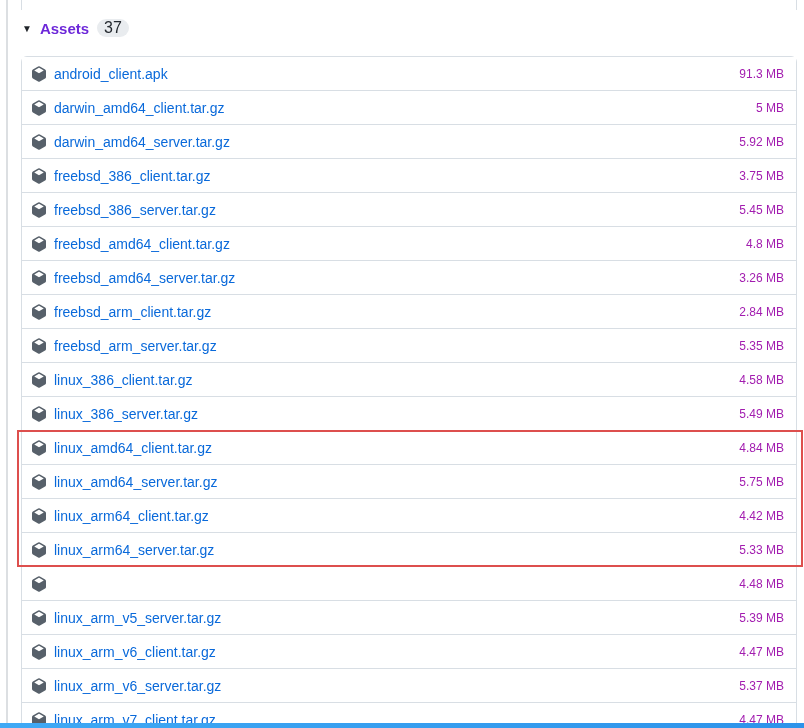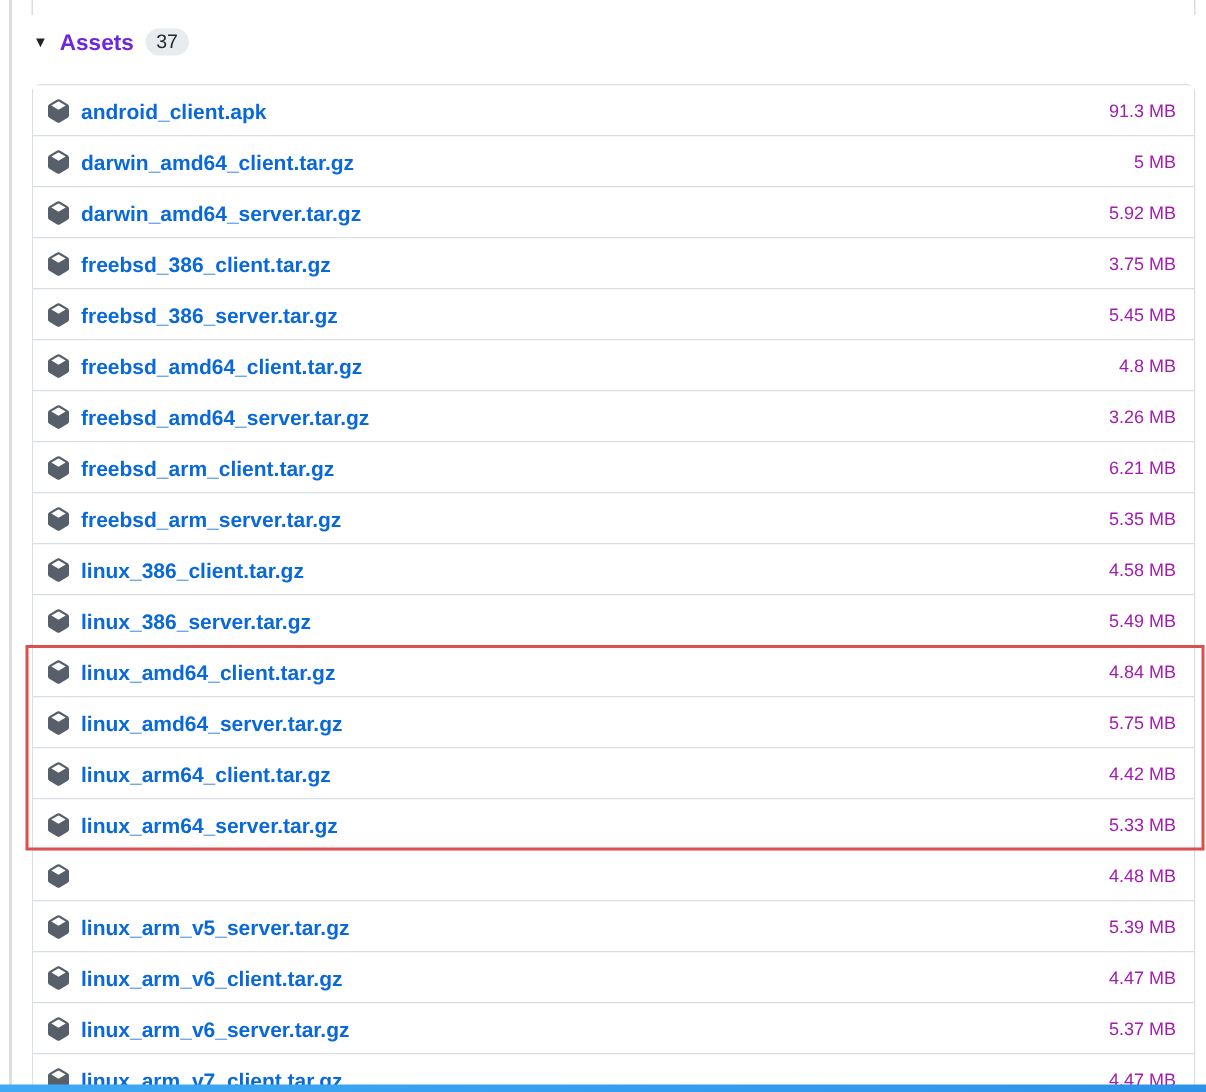--- a/index.html
+++ b/index.html
@@ -27,21 +27,21 @@
     cursor: pointer;
   }
   .caret {
     font-size: 10px; color: #1f2328; line-height: 1;
     transform: translateY(1px);
   }
   .assets-title {
     font-size: 15px; font-weight: 700; color: #6d28d9;
   }
   .count-badge {
-    font-size: 13px; font-weight: 500; color: #24292f;
+    font-size: 16px; font-weight: 500; color: #24292f;
     background: #e9ecef;
     border-radius: 10px;
     padding: 0 7px; height: 18px; line-height: 18px;
     display: inline-block;
   }
 
   .assets-list {
     position: absolute; top: 56px; left: 21px;
     width: 776px;
     background: #ffffff;
@@ -58,21 +58,21 @@
   }
   .pkg-icon {
     width: 16px; height: 16px;
     color: #57606a;
     margin-right: 7px;
     flex-shrink: 0;
     display: inline-flex;
   }
   .pkg-icon svg { width: 16px; height: 16px; display: block; }
   .asset-link {
-    font-size: 14px; font-weight: 700;
+    font-size: 14px; font-weight: 400;
     color: #0969da; text-decoration: none;
     white-space: nowrap;
   }
   .flex-spacer { flex: 1; }
   .asset-size {
     font-size: 12px; color: #a21caf;
     white-space: nowrap;
   }
 
   .highlight-box {
@@ -176,21 +176,21 @@
       <span class="asset-size">3.26 MB</span>
     </div>
     <div class="asset-row">
       <span class="pkg-icon">
         <svg viewBox="0 0 16 16" fill="currentColor" aria-hidden="true">
           <path d="M8.878.392a1.75 1.75 0 0 0-1.756 0l-5.25 3.045A1.75 1.75 0 0 0 1 4.951v6.098c0 .624.332 1.2.872 1.514l5.25 3.045a1.75 1.75 0 0 0 1.756 0l5.25-3.045c.54-.313.872-.89.872-1.514V4.951c0-.624-.332-1.2-.872-1.514L8.878.392ZM7.875 1.69a.25.25 0 0 1 .25 0l4.63 2.685L8 7.133 3.245 4.375l4.63-2.685ZM2.5 5.677v5.372c0 .09.047.171.125.216l4.625 2.683V8.432L2.5 5.677Zm6.25 8.271 4.625-2.683a.25.25 0 0 0 .125-.216V5.677L8.75 8.432v5.516Z"></path>
         </svg>
       </span>
       <a class="asset-link" href="#">freebsd_arm_client.tar.gz</a>
       <span class="flex-spacer"></span>
-      <span class="asset-size">6.21 MB</span>
+      <span class="asset-size">2.84 MB</span>
     </div>
     <div class="asset-row">
       <span class="pkg-icon">
         <svg viewBox="0 0 16 16" fill="currentColor" aria-hidden="true">
           <path d="M8.878.392a1.75 1.75 0 0 0-1.756 0l-5.25 3.045A1.75 1.75 0 0 0 1 4.951v6.098c0 .624.332 1.2.872 1.514l5.25 3.045a1.75 1.75 0 0 0 1.756 0l5.25-3.045c.54-.313.872-.89.872-1.514V4.951c0-.624-.332-1.2-.872-1.514L8.878.392ZM7.875 1.69a.25.25 0 0 1 .25 0l4.63 2.685L8 7.133 3.245 4.375l4.63-2.685ZM2.5 5.677v5.372c0 .09.047.171.125.216l4.625 2.683V8.432L2.5 5.677Zm6.25 8.271 4.625-2.683a.25.25 0 0 0 .125-.216V5.677L8.75 8.432v5.516Z"></path>
         </svg>
       </span>
       <a class="asset-link" href="#">freebsd_arm_server.tar.gz</a>
       <span class="flex-spacer"></span>
       <span class="asset-size">5.35 MB</span>

